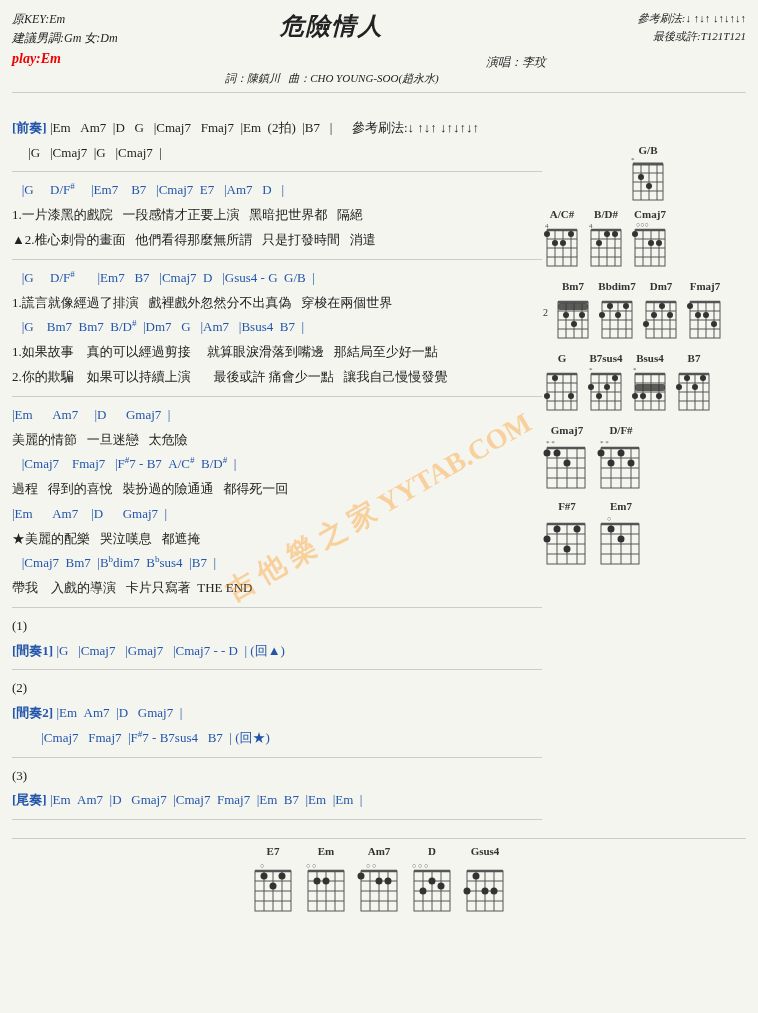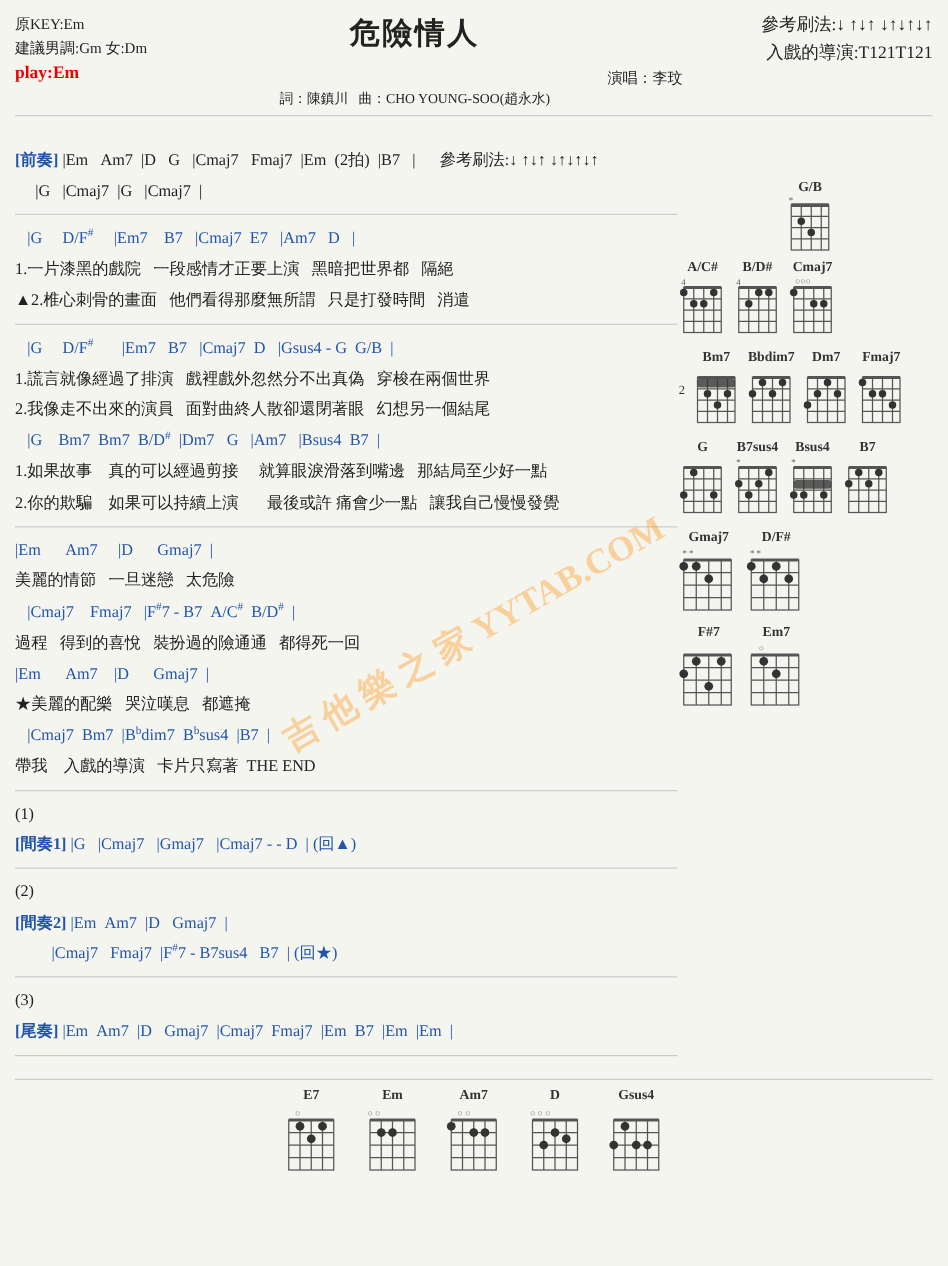--- a/index.html
+++ b/index.html
@@ -16,20 +16,21 @@
     .page {
       width: 758px;
       padding: 10px 12px;
       background: #f5f5f0;
     }
     .header-area {
       display: flex;
       justify-content: space-between;
       align-items: flex-start;
       margin-bottom: 4px;
+      font-style: italic;
     }
     .header-left {
       font-size: 12px;
       line-height: 1.6;
     }
     .play-em {
       color: #e00;
       font-weight: bold;
       font-size: 14px;
     }
@@ -42,21 +43,21 @@
       font-weight: bold;
       color: #222;
       letter-spacing: 2px;
     }
     .performer {
       font-size: 12px;
       text-align: right;
       margin-top: 12px;
     }
     .header-right {
-      font-size: 14px;
+      font-size: 11px;
       text-align: right;
       line-height: 1.6;
       min-width: 200px;
     }
     .section {
       margin: 6px 0;
       line-height: 1.8;
     }
     .blue { color: #2255aa; }
     .bold { font-weight: bold; }
@@ -130,21 +131,21 @@
     <div class="title-center">
       <div class="song-title">危險情人</div>
       <div class="performer">演唱：李玟</div>
       <div style="font-size:11px; text-align:center;">
         <span>詞：陳鎮川</span>&nbsp;&nbsp;
         <span>曲：CHO YOUNG-SOO(趙永水)</span>
       </div>
     </div>
     <div class="header-right">
       <div>參考刷法:↓ ↑↓↑ ↓↑↓↑↓↑</div>
-      <div>入戲的導演:T121T121</div>
+      <div>最後或許:T121T121</div>
     </div>
   </div>
 
   <hr class="divider">
 
   <div style="width:530px;margin-top:23px;">
 
     <div class="section">
       <div class="section-line"><span class="blue bold">[前奏]</span> |Em &nbsp;&nbsp;Am7 &nbsp;|D &nbsp;&nbsp;G &nbsp;&nbsp;|Cmaj7 &nbsp;&nbsp;Fmaj7 &nbsp;|Em &nbsp;(2拍) &nbsp;|B7 &nbsp;&nbsp;| &nbsp;&nbsp;&nbsp;&nbsp;&nbsp;參考刷法:↓ ↑↓↑ ↓↑↓↑↓↑</div>
       <div class="section-line">&nbsp;&nbsp;&nbsp;&nbsp;&nbsp;|G &nbsp;&nbsp;|Cmaj7 &nbsp;|G &nbsp;&nbsp;|Cmaj7 &nbsp;|</div>
@@ -156,21 +157,20 @@
       <div class="section-line blue">&nbsp;&nbsp;&nbsp;|G &nbsp;&nbsp;&nbsp;&nbsp;D/F<sup>#</sup> &nbsp;&nbsp;&nbsp;&nbsp;|Em7 &nbsp;&nbsp;&nbsp;B7 &nbsp;&nbsp;|Cmaj7 &nbsp;E7 &nbsp;&nbsp;|Am7 &nbsp;&nbsp;D &nbsp;&nbsp;|</div>
       <div class="section-line">1.一片漆黑的戲院 &nbsp;&nbsp;一段感情才正要上演 &nbsp;&nbsp;黑暗把世界都 &nbsp;&nbsp;隔絕</div>
       <div class="section-line">▲2.椎心刺骨的畫面 &nbsp;&nbsp;他們看得那麼無所謂 &nbsp;&nbsp;只是打發時間 &nbsp;&nbsp;消遣</div>
     </div>
 
     <hr class="divider">
 
     <div class="section">
       <div class="section-line blue">&nbsp;&nbsp;&nbsp;|G &nbsp;&nbsp;&nbsp;&nbsp;D/F<sup>#</sup> &nbsp;&nbsp;&nbsp;&nbsp;&nbsp;&nbsp;|Em7 &nbsp;&nbsp;B7 &nbsp;&nbsp;|Cmaj7 &nbsp;D &nbsp;&nbsp;|Gsus4 - G &nbsp;G/B &nbsp;|</div>
       <div class="section-line">1.謊言就像經過了排演 &nbsp;&nbsp;戲裡戲外忽然分不出真偽 &nbsp;&nbsp;穿梭在兩個世界</div>
-      <div class="section-line">2.我像走不出來的演員 &nbsp;&nbsp;面對曲終人散卻還閉著眼 &nbsp;&nbsp;幻想另一個結尾</div>
       <div class="section-line blue">&nbsp;&nbsp;&nbsp;|G &nbsp;&nbsp;&nbsp;Bm7 &nbsp;Bm7 &nbsp;B/D<sup>#</sup> &nbsp;|Dm7 &nbsp;&nbsp;G &nbsp;&nbsp;|Am7 &nbsp;&nbsp;|Bsus4 &nbsp;B7 &nbsp;|</div>
       <div class="section-line">1.如果故事 &nbsp;&nbsp;&nbsp;真的可以經過剪接 &nbsp;&nbsp;&nbsp;&nbsp;就算眼淚滑落到嘴邊 &nbsp;&nbsp;那結局至少好一點</div>
       <div class="section-line">2.你的欺騙 &nbsp;&nbsp;&nbsp;如果可以持續上演 &nbsp;&nbsp;&nbsp;&nbsp;&nbsp;&nbsp;最後或許 痛會少一點 &nbsp;&nbsp;讓我自己慢慢發覺</div>
     </div>
 
     <hr class="divider">
 
     <div class="section">
       <div class="section-line blue">|Em &nbsp;&nbsp;&nbsp;&nbsp;&nbsp;Am7 &nbsp;&nbsp;&nbsp;&nbsp;|D &nbsp;&nbsp;&nbsp;&nbsp;&nbsp;Gmaj7 &nbsp;|</div>
       <div class="section-line">美麗的情節 &nbsp;&nbsp;一旦迷戀 &nbsp;&nbsp;太危險</div>
@@ -501,21 +501,21 @@
           <line x1="34" y1="12" x2="34" y2="52" stroke="#555" stroke-width="1"></line>
           <circle cx="14" cy="17" r="3.5" fill="#333"></circle>
           <circle cx="24" cy="27" r="3.5" fill="#333"></circle>
           <text x="10" y="9" font-size="7" fill="#555">○</text>
         </svg>
       </div>
     </div>
 
   </div>
 
-  <div style="display:flex; gap:20px; justify-content:center; margin-top:10px; padding-top:6px; border-top:1px solid #ccc;">
+  <div style="display:flex; gap:8px; justify-content:center; margin-top:10px; padding-top:6px; border-top:1px solid #ccc;">
     <div class="guitar-chord">
       <div class="cname">E7</div>
       <svg class="chord-svg" width="45" height="58">
         <rect x="4" y="14" width="36" height="40" fill="none" stroke="#555" stroke-width="1"></rect>
         <line x1="4" y1="14" x2="40" y2="14" stroke="#555" stroke-width="2.5"></line>
         <line x1="4" y1="24" x2="40" y2="24" stroke="#555" stroke-width="1"></line>
         <line x1="4" y1="34" x2="40" y2="34" stroke="#555" stroke-width="1"></line>
         <line x1="4" y1="44" x2="40" y2="44" stroke="#555" stroke-width="1"></line>
         <line x1="13" y1="14" x2="13" y2="54" stroke="#555" stroke-width="1"></line>
         <line x1="22" y1="14" x2="22" y2="54" stroke="#555" stroke-width="1"></line>

